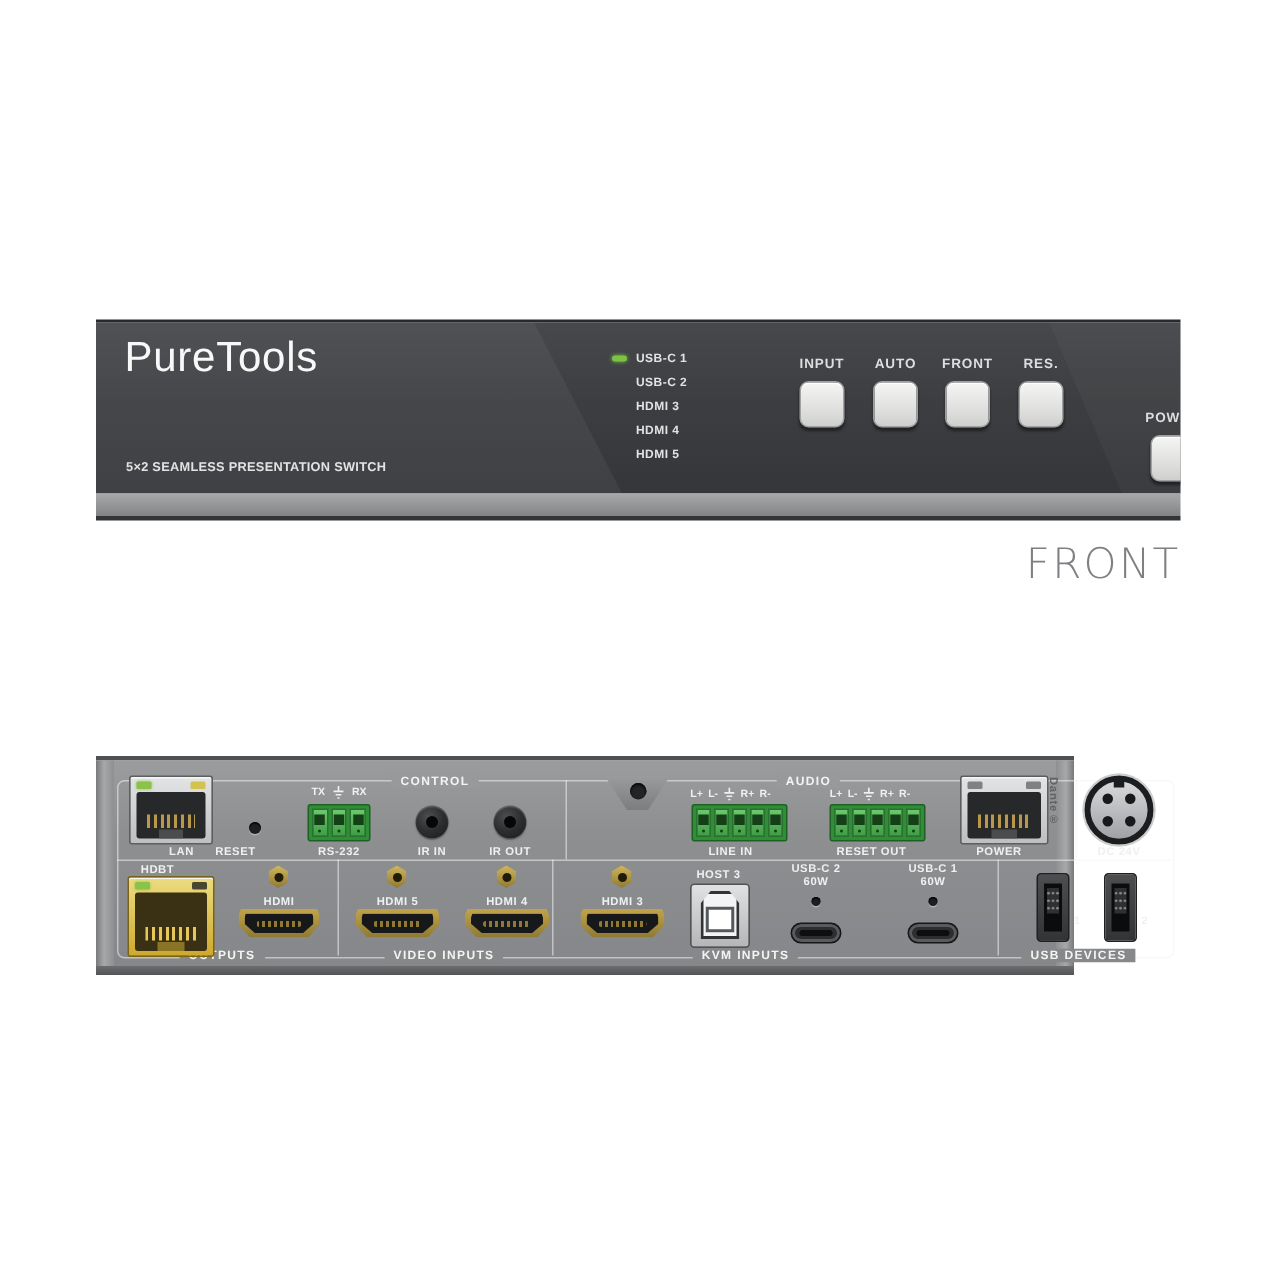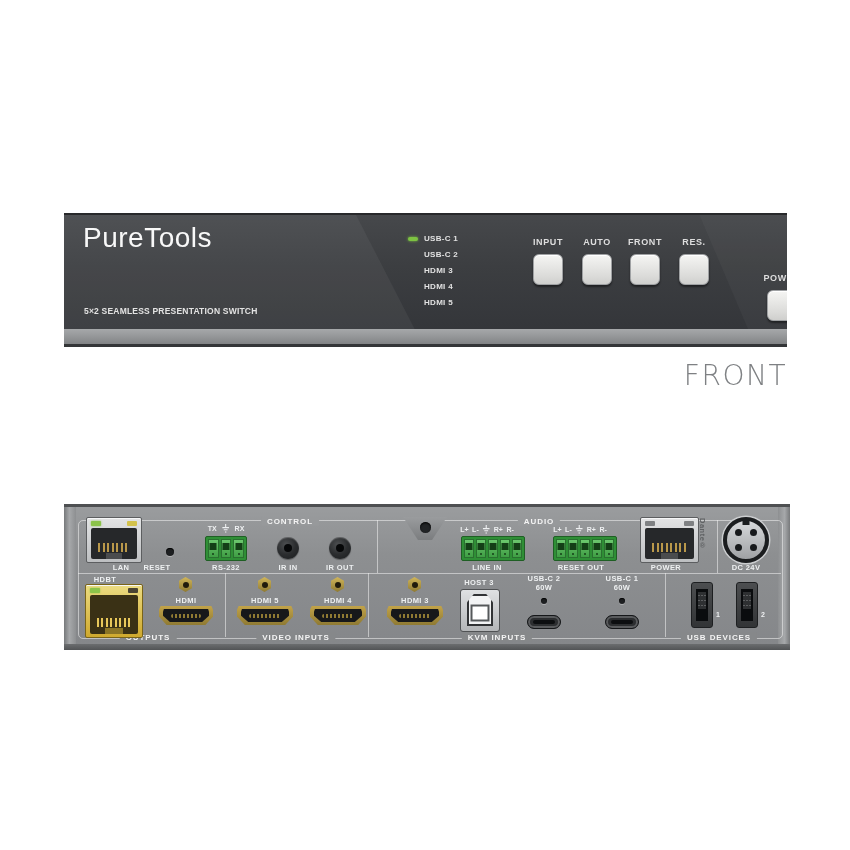--- a/index.html
+++ b/index.html
@@ -32,21 +32,21 @@
   .btn-cap{width:28px;height:29px;margin:7px auto 0;border-radius:6px;
            background:linear-gradient(180deg,#f5f5f3,#dcdcda 70%,#cfcfcd);
            border:1px solid #9fa1a3;box-shadow:0 2px 2px rgba(0,0,0,0.45),inset 0 1px 0 #fff;}
 
   .caption{position:absolute;font-size:28px;color:#7e8083;letter-spacing:1.5px;
            font-weight:300;font-family:"DejaVu Sans","Liberation Sans",sans-serif;}
   .caption-front{left:600px;top:359px;width:187px;text-align:right;}
   .caption-back{left:640px;top:656px;width:146px;text-align:right;}
 
   
-  #back-panel{position:absolute;left:64px;top:504px;width:726px;height:146px;}
+  #back-panel{position:absolute;left:64px;top:504px;width:652px;height:146px;}
   .back-top{position:absolute;left:0;right:0;top:0;height:3px;background:#4e5052;}
   .back-face{position:absolute;left:0;right:0;top:3px;bottom:6px;
              background:linear-gradient(180deg,#9a9c9e 0%,#8d8f91 35%,#85878a 100%);}
   .flange{position:absolute;top:3px;bottom:6px;width:12px;}
   .flange.l{left:0;background:linear-gradient(90deg,#77797b,#a6a8aa 45%,#8d8f91);}
   .flange.r{right:0;background:linear-gradient(270deg,#77797b,#a6a8aa 45%,#8d8f91);}
   .back-bottom{position:absolute;left:0;right:0;bottom:0;height:6px;
                background:linear-gradient(180deg,#6b6d6f,#525456);}
   .outline-box{position:absolute;left:14px;top:16px;width:703px;height:117px;
                border:1px solid rgba(242,242,242,0.55);border-radius:5px;}

